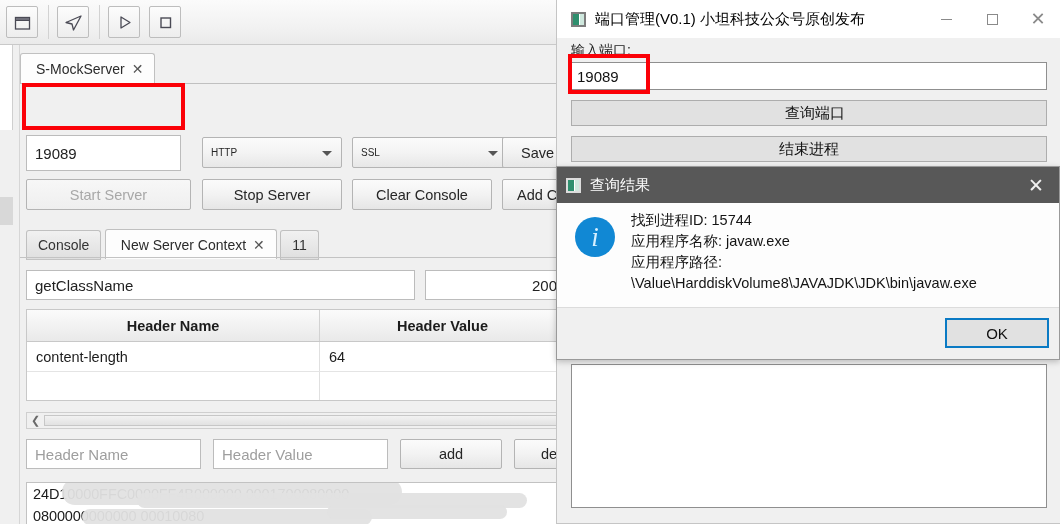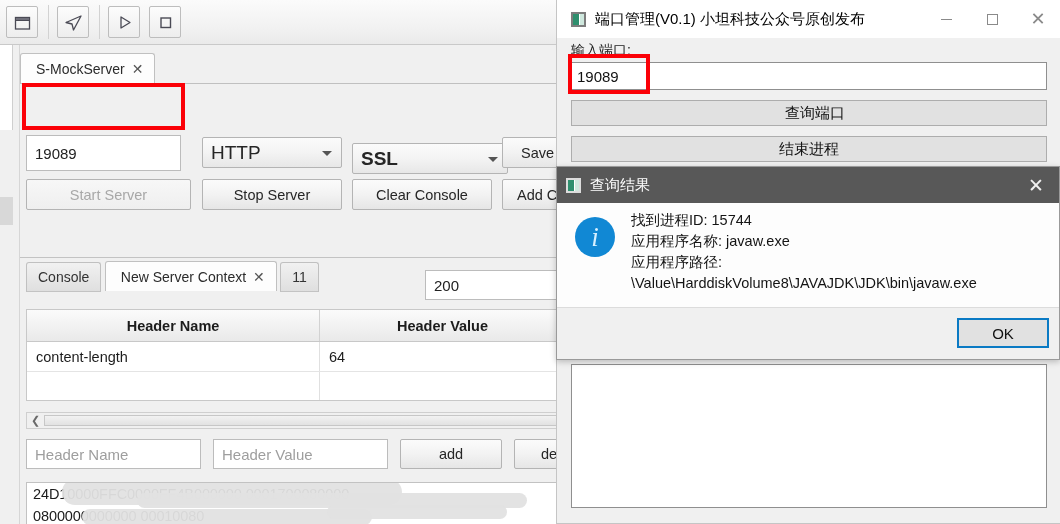--- a/index.html
+++ b/index.html
@@ -71,21 +71,21 @@
     border:1px solid #b4b4b4; border-radius:2px;
     display:flex; align-items:center; justify-content:center;
     font-size:14.5px; color:#262626;
   }
   .btn.disabled { color:#a8a8a8; background: linear-gradient(to bottom,#f7f7f7,#efefef); }
   .combo {
     position:absolute;
     background: linear-gradient(to bottom,#fbfbfb 0%,#f4f4f4 48%,#e7e7e7 100%);
     border:1px solid #b4b4b4; border-radius:2px;
     display:flex; align-items:center; padding:0 8px;
-    font-size:19px; color:#262626;
+    font-size:10px; color:#262626;
   }
   .combo .caret {
     position:absolute; right:9px; top:50%; margin-top:-2px;
     width:0;height:0;border-left:5px solid transparent;border-right:5px solid transparent;
     border-top:5px solid #555;
   }
 
   
   #tabstrip-2 { position:absolute; left:26px; top:184px; height:29px; }
   #tab2-underline { position:absolute; left:20px; top:212px; width:546px; height:1px; background:#c3c3c3; }
@@ -191,21 +191,21 @@
     position:absolute; left:18px; top:14px; width:40px; height:40px;
     border-radius:50%; background:#1188d4;
     display:flex; align-items:center; justify-content:center;
     color:#d7f0ff; font-size:27px; font-family:"Liberation Serif", serif; font-style:italic;
   }
   #dlg-text { position:absolute; left:74px; top:7px; width:420px; }
   #dlg-text div { font-size:14.5px; color:#141414; line-height:21px; white-space:nowrap; }
   #dlg-foot { position:absolute; left:0; top:140px; width:502px; height:52px;
     background:#f0f0f0; border-top:1px solid #dcdcdc; }
   #dlg-ok {
-    position:absolute; right:10px; top:10px; width:92px; height:30px;
+    position:absolute; right:10px; top:10px; width:104px; height:30px;
     background:#e1e1e1; border:2px solid #0a7ac4;
     display:flex; align-items:center; justify-content:center;
     font-size:15px; color:#111;margin-left:20px;
   }
 </style>
 </head>
 <body>
 
 <div id="root">
 
@@ -253,21 +253,21 @@
       <div id="tab-underline"></div>
 
       <div id="ctl-row1">
         <div class="tfield" style="left:0;top:0;width:155px;height:36px;">
           <span>19089</span>
         </div>
         <div class="combo" style="left:176px;top:2px;width:140px;height:31px;">
           <span>HTTP</span>
           <span class="caret"></span>
         </div>
-        <div class="combo" style="left:326px;top:8px;width:156px;height:31px;font-weight:bold;">
+        <div class="combo" style="left:326px;top:2px;width:156px;height:31px;">
           <span>SSL</span>
           <span class="caret"></span>
         </div>
         <div class="btn" style="left:476px;top:2px;width:90px;height:31px;justify-content:flex-start;padding-left:18px;">
           <span>Save</span>
         </div>
       </div>
 
       <div id="ctl-row2">
         <div class="btn disabled" style="left:0;top:0;width:165px;height:31px;">
@@ -281,31 +281,34 @@
         </div>
         <div class="btn" style="left:476px;top:0;width:90px;height:31px;justify-content:flex-start;padding-left:14px;">
           <span>Add Con</span>
         </div>
       </div>
 
       <div id="tabstrip-2">
         <div class="tab inactive" style="border-bottom:1px solid #c3c3c3;">
           <span>Console</span>
         </div>
-        <div class="tab active" style="margin-left:-1px;margin-top:32px;">
+        <div class="tab active" style="margin-left:-1px;">
           <span>New Server Context</span>
           <span class="x">✕</span>
         </div>
         <div class="tab inactive" style="margin-left:-1px;border-bottom:1px solid #c3c3c3;">
           <span>11</span>
         </div>
       </div>
       <div id="tab2-underline"></div>
 
-      <div class="tfield" style="left:425px;top:225px;width:141px;height:30px;">
+      <div class="tfield" style="left:26px;top:225px;width:389px;height:30px;">
+        <span>getClassName</span>
+      </div>
+      <div class="tfield" style="left:425px;top:225px;width:141px;height:30px;justify-content:flex-end;">
         <span>200</span>
       </div>
 
       <div id="hdr-table">
         <div id="hdr-head">
           <div class="hcol c1">Header Name</div>
           <div class="hcol c2">Header Value</div>
         </div>
         <div class="hrow">
           <div class="hcell c1">content-length</div>

